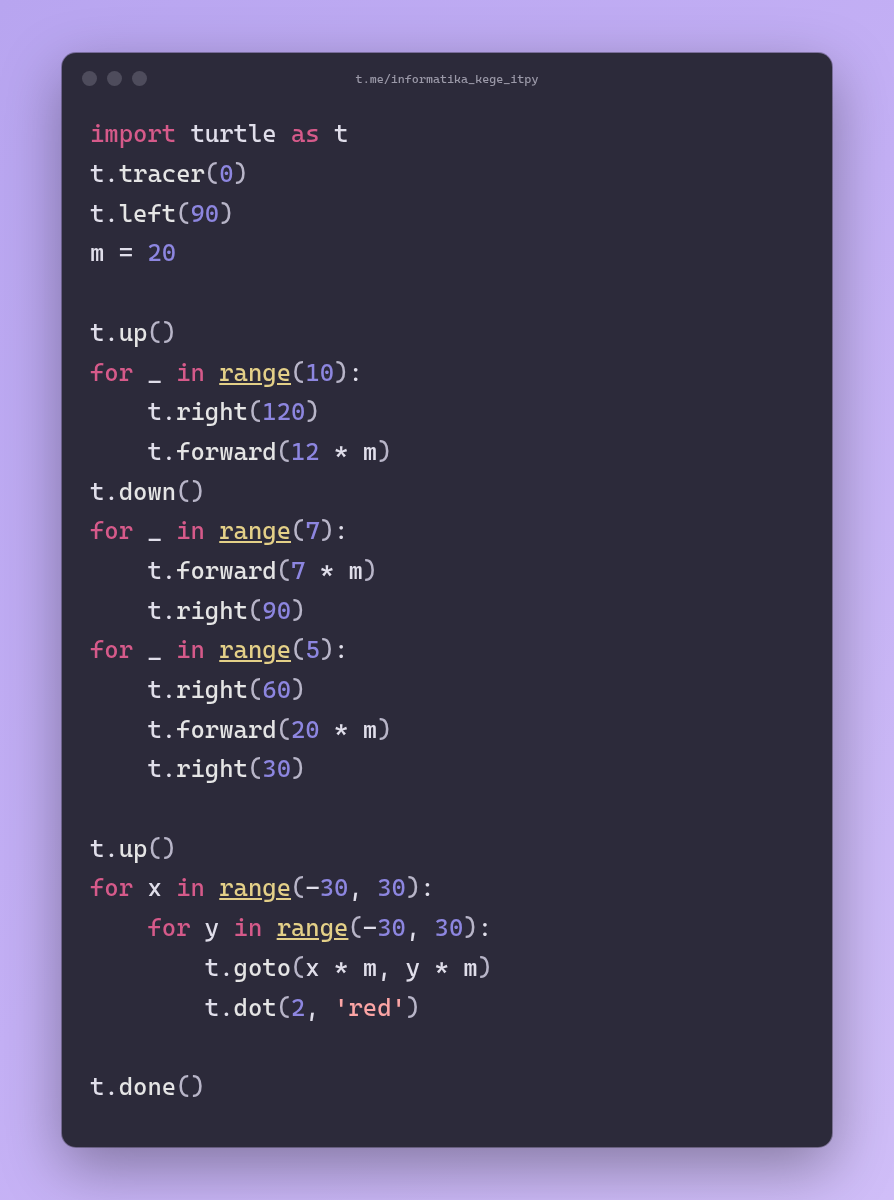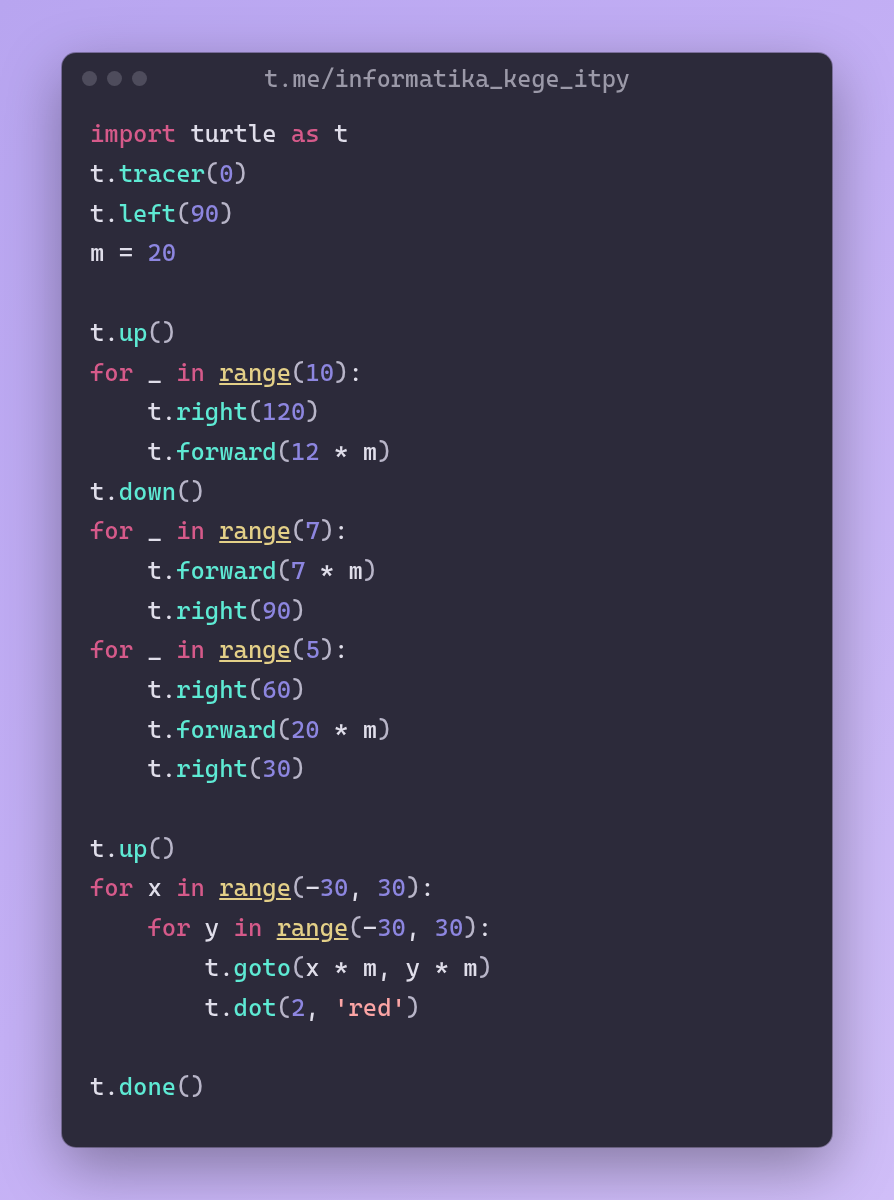--- a/index.html
+++ b/index.html
@@ -34,31 +34,31 @@
     width: 15px;
     height: 15px;
     border-radius: 50%;
     background: #4e4c5c;
   }
   .title {
     position: absolute;
     left: 0; right: 0;
     text-align: center;
     color: #9b99a8;
-    font-size: 24px;
+    font-size: 12px;
   }
   .code {
     padding: 20px 28px 10px 28px;
     font-size: 24.5px;
     line-height: 1.62;
     white-space: pre;
     color: #e0deea;
   }
   .kw { color: #d65a8a; }
-  .fn { color: #5eead4; }
+  .fn { color: #e5e5e5; }
   .op { color: #e0deea; }
   .builtin { color: #e4d088; text-decoration: underline; }
   .num { color: #8d86e0; }
   .str { color: #fca5a5; }
   .var { color: #e0deea; }
   .paren { color: #b8b5c8; }
 </style>
 </head>
 <body>
 

